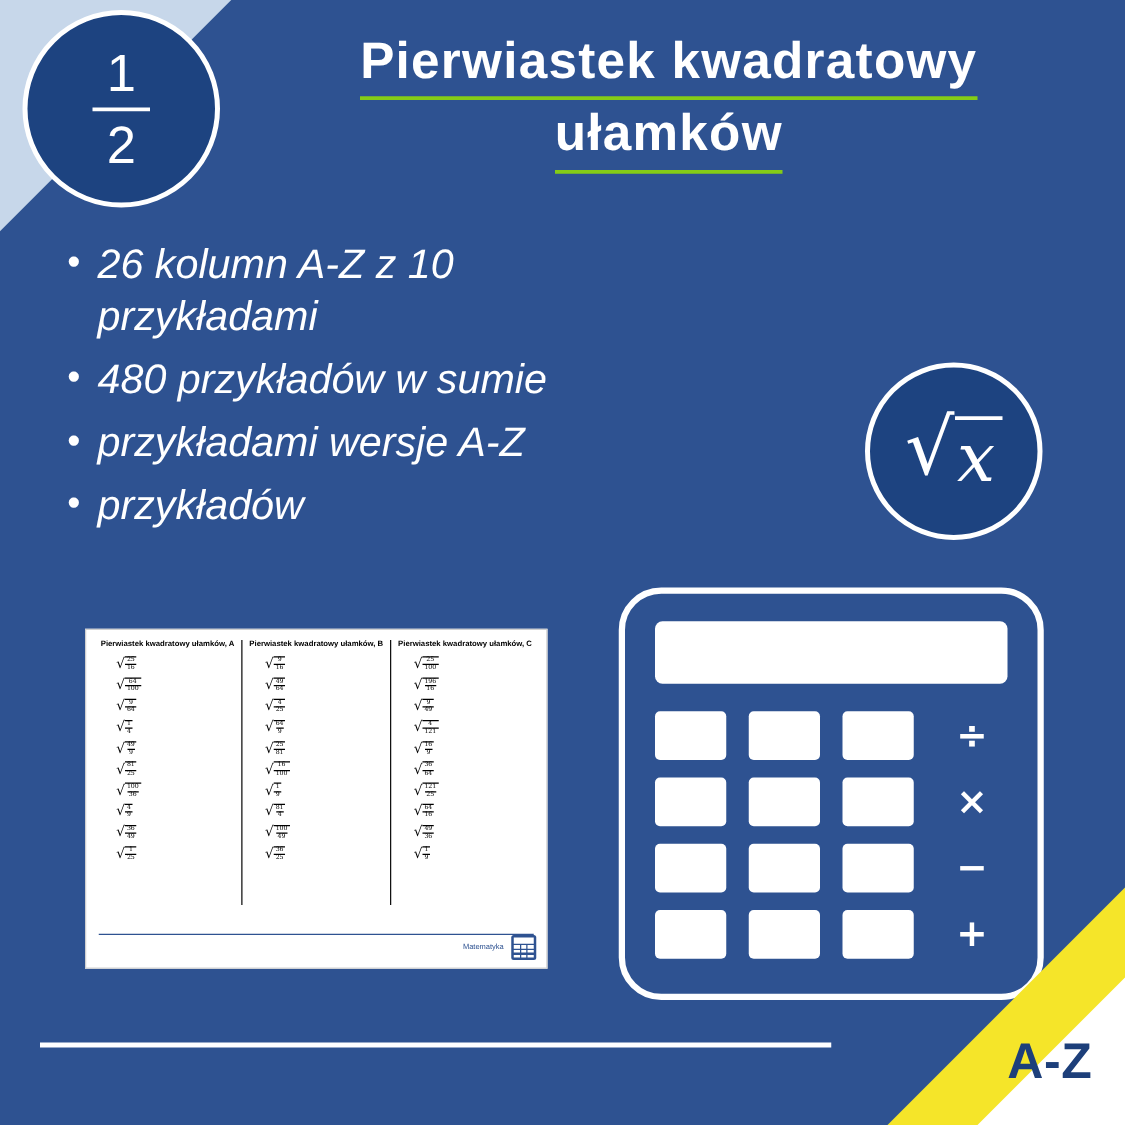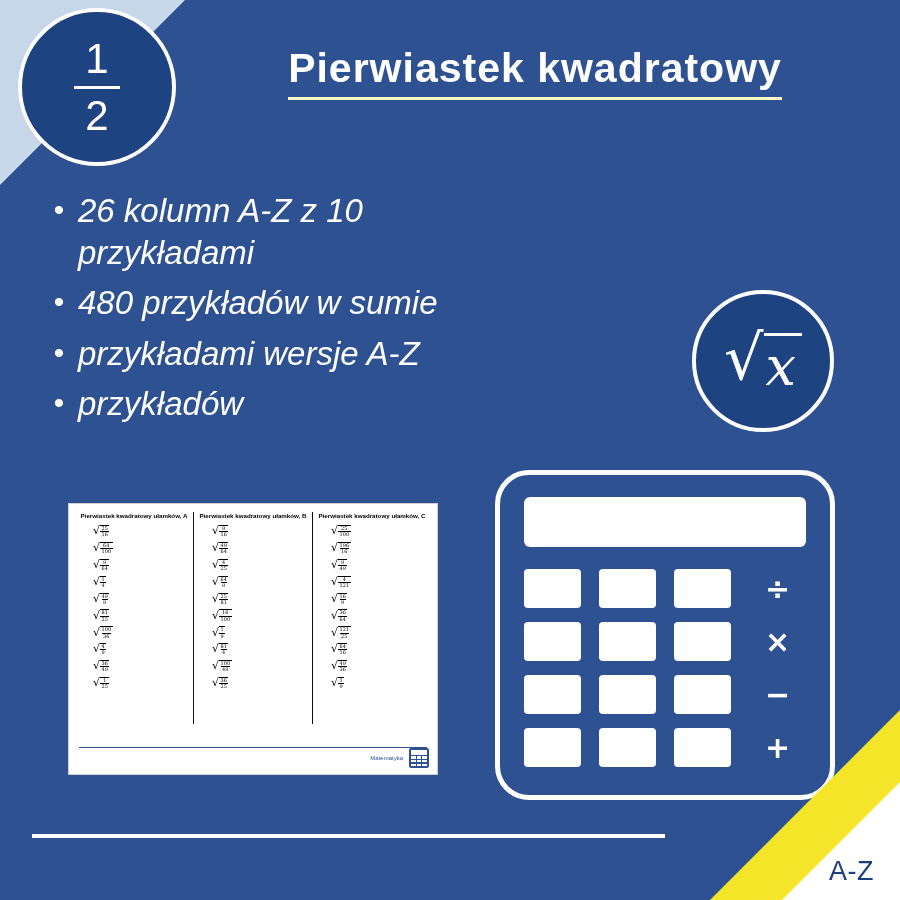--- a/index.html
+++ b/index.html
@@ -39,23 +39,23 @@
   .corner-br-white {
     position: absolute;
     bottom: 0; right: 0;
     width: 0; height: 0;
     border-bottom: 118px solid #ffffff;
     border-left: 118px solid transparent;
   }
   .az-badge {
     position: absolute;
     right: 26px;
-    bottom: 13px;
-    font-size: 27px;
-    font-weight: normal;
+    bottom: 28px;
+    font-size: 40px;
+    font-weight: bold;
     color: #1d3f7a;
     letter-spacing: 0.5px;
   }
 
   
   .fraction-circle {
     position: absolute;
     left: 18px;
     top: 8px;
     width: 150px;
@@ -96,23 +96,22 @@
     width: 690px;
     text-align: center;
     color: #ffffff;
     font-size: 41px;
     font-weight: bold;
     letter-spacing: 1px;
     line-height: 1.3;
   }
   .title .line {
     display: inline-block;
-    border-bottom: 3px solid #fef9c3;
+    border-bottom: 3px solid #84cc16;
     padding-bottom: 2px;
-    margin-top: 20px;
   }
 
   
   .bullets {
     position: absolute;
     left: 40px;
     top: 190px;
     width: 620px;
     color: #ffffff;
     font-size: 33px;
@@ -331,20 +330,21 @@
   <div class="fraction-circle">
     <div class="frac">
       <div class="num">1</div>
       <div class="bar"></div>
       <div class="den">2</div>
     </div>
   </div>
 
   <div class="title">
     <span class="line">Pierwiastek kwadratowy</span><br>
+    <span class="line">ułamków</span>
   </div>
 
   <div class="bullets">
     <div class="bullet-row">
       <div class="bullet-dot">•</div>
       <div class="bullet-text">26 kolumn A-Z z 10 przykładami</div>
     </div>
     <div class="bullet-row">
       <div class="bullet-dot">•</div>
       <div class="bullet-text">480 przykładów w sumie</div>

